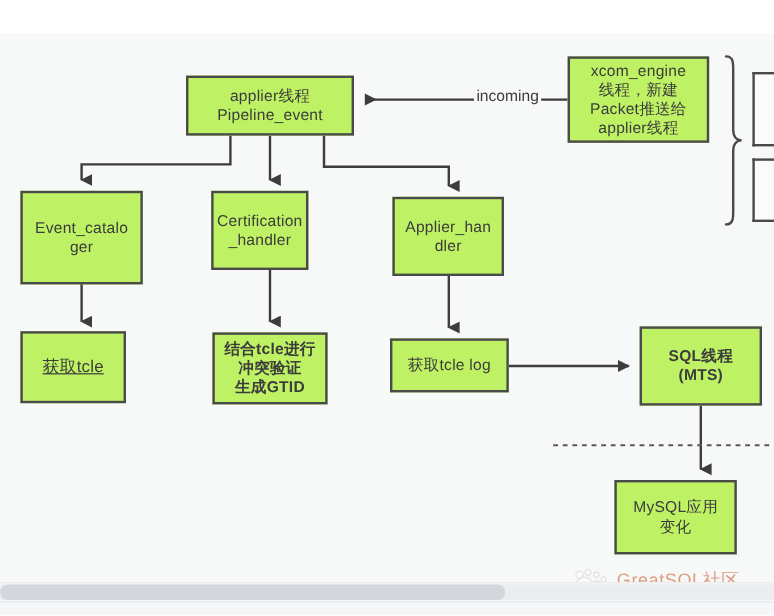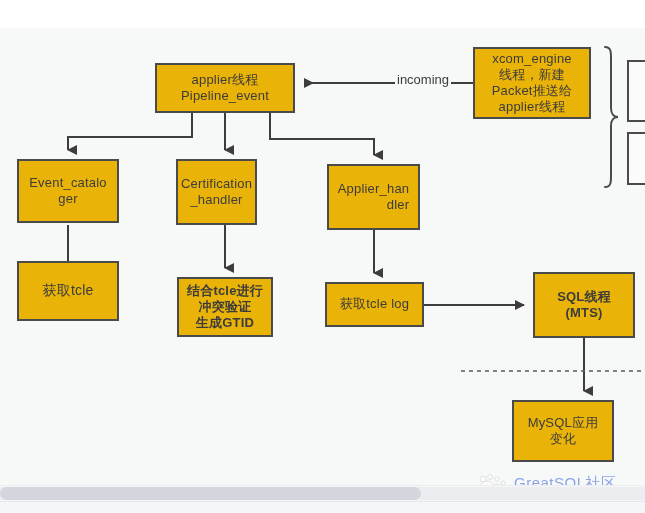--- a/index.html
+++ b/index.html
@@ -65,21 +65,21 @@
     position: absolute;
     left: 0; top: 0;
     width: 645px;
     height: 513px;
   }
 
   
   .node {
     position: absolute;
     box-sizing: border-box;
-    background: #eab308;
+    background: #bef264;
     border: 2px solid #4a4a4a;
     display: flex;
     align-items: center;
     justify-content: center;
     text-align: center;
     color: #3c3c3c;
     line-height: 1.25;
     white-space: pre-line;
     letter-spacing: 0.2px;
   }
@@ -105,21 +105,21 @@
     width: 165px;
     height: 34px;
     pointer-events: none;
     opacity: 0.5;
   }
   .wm-primary {
     position: absolute;
     left: 36px;
     top: 4px;
     font-size: 15px;
-    color: #1d4ed8;
+    color: #c2410c;
     white-space: nowrap;
     letter-spacing: 0.5px;
   }
   .wm-secondary {
     position: absolute;
     left: 30px;
     top: 13px;
     font-size: 14px;
     color: #b8b8b8;
     white-space: nowrap;
@@ -203,30 +203,30 @@
   </svg>
 
   <div class="node" style="left:473px; top:47px; width:118px; height:72px; font-size:13px;">xcom_engine
 线程，新建
 Packet推送给
 applier线程</div>
 
   <div class="node" style="left:155px; top:63px; width:140px; height:50px; font-size:13px;">applier线程
 Pipeline_event</div>
 
-  <div class="node" style="left:17px; top:159px; width:102px; height:64px; font-size:13px;">Event_catalo
+  <div class="node" style="left:17px; top:159px; width:102px; height:78px; font-size:13px;">Event_catalo
 ger</div>
 
   <div class="node" style="left:176px; top:159px; width:81px; height:66px; font-size:13px;">Certification
 _handler</div>
 
-  <div class="node" style="left:327px; top:164px; width:93px; height:66px; font-size:13px;text-align:right;">Applier_han
+  <div class="node" style="left:327px; top:164px; width:93px; height:66px; font-size:13px;">Applier_han
 dler</div>
 
-  <div class="node" style="left:17px; top:261px; width:102px; height:60px; font-size:14px;">获取tcle</div>
+  <div class="node" style="left:17px; top:276px; width:88px; height:60px; font-size:14px;text-decoration:underline;">获取tcle</div>
 
   <div class="node" style="left:177px; top:277px; width:96px; height:60px; font-size:13px;font-weight:bold;">结合tcle进行
 冲突验证
 生成GTID</div>
 
   <div class="node" style="left:325px; top:282px; width:99px; height:45px; font-size:13px;">获取tcle log</div>
 
   <div class="node" style="left:533px; top:272px; width:102px; height:66px; font-size:13px;font-weight:bold;">SQL线程
 (MTS)</div>
 

